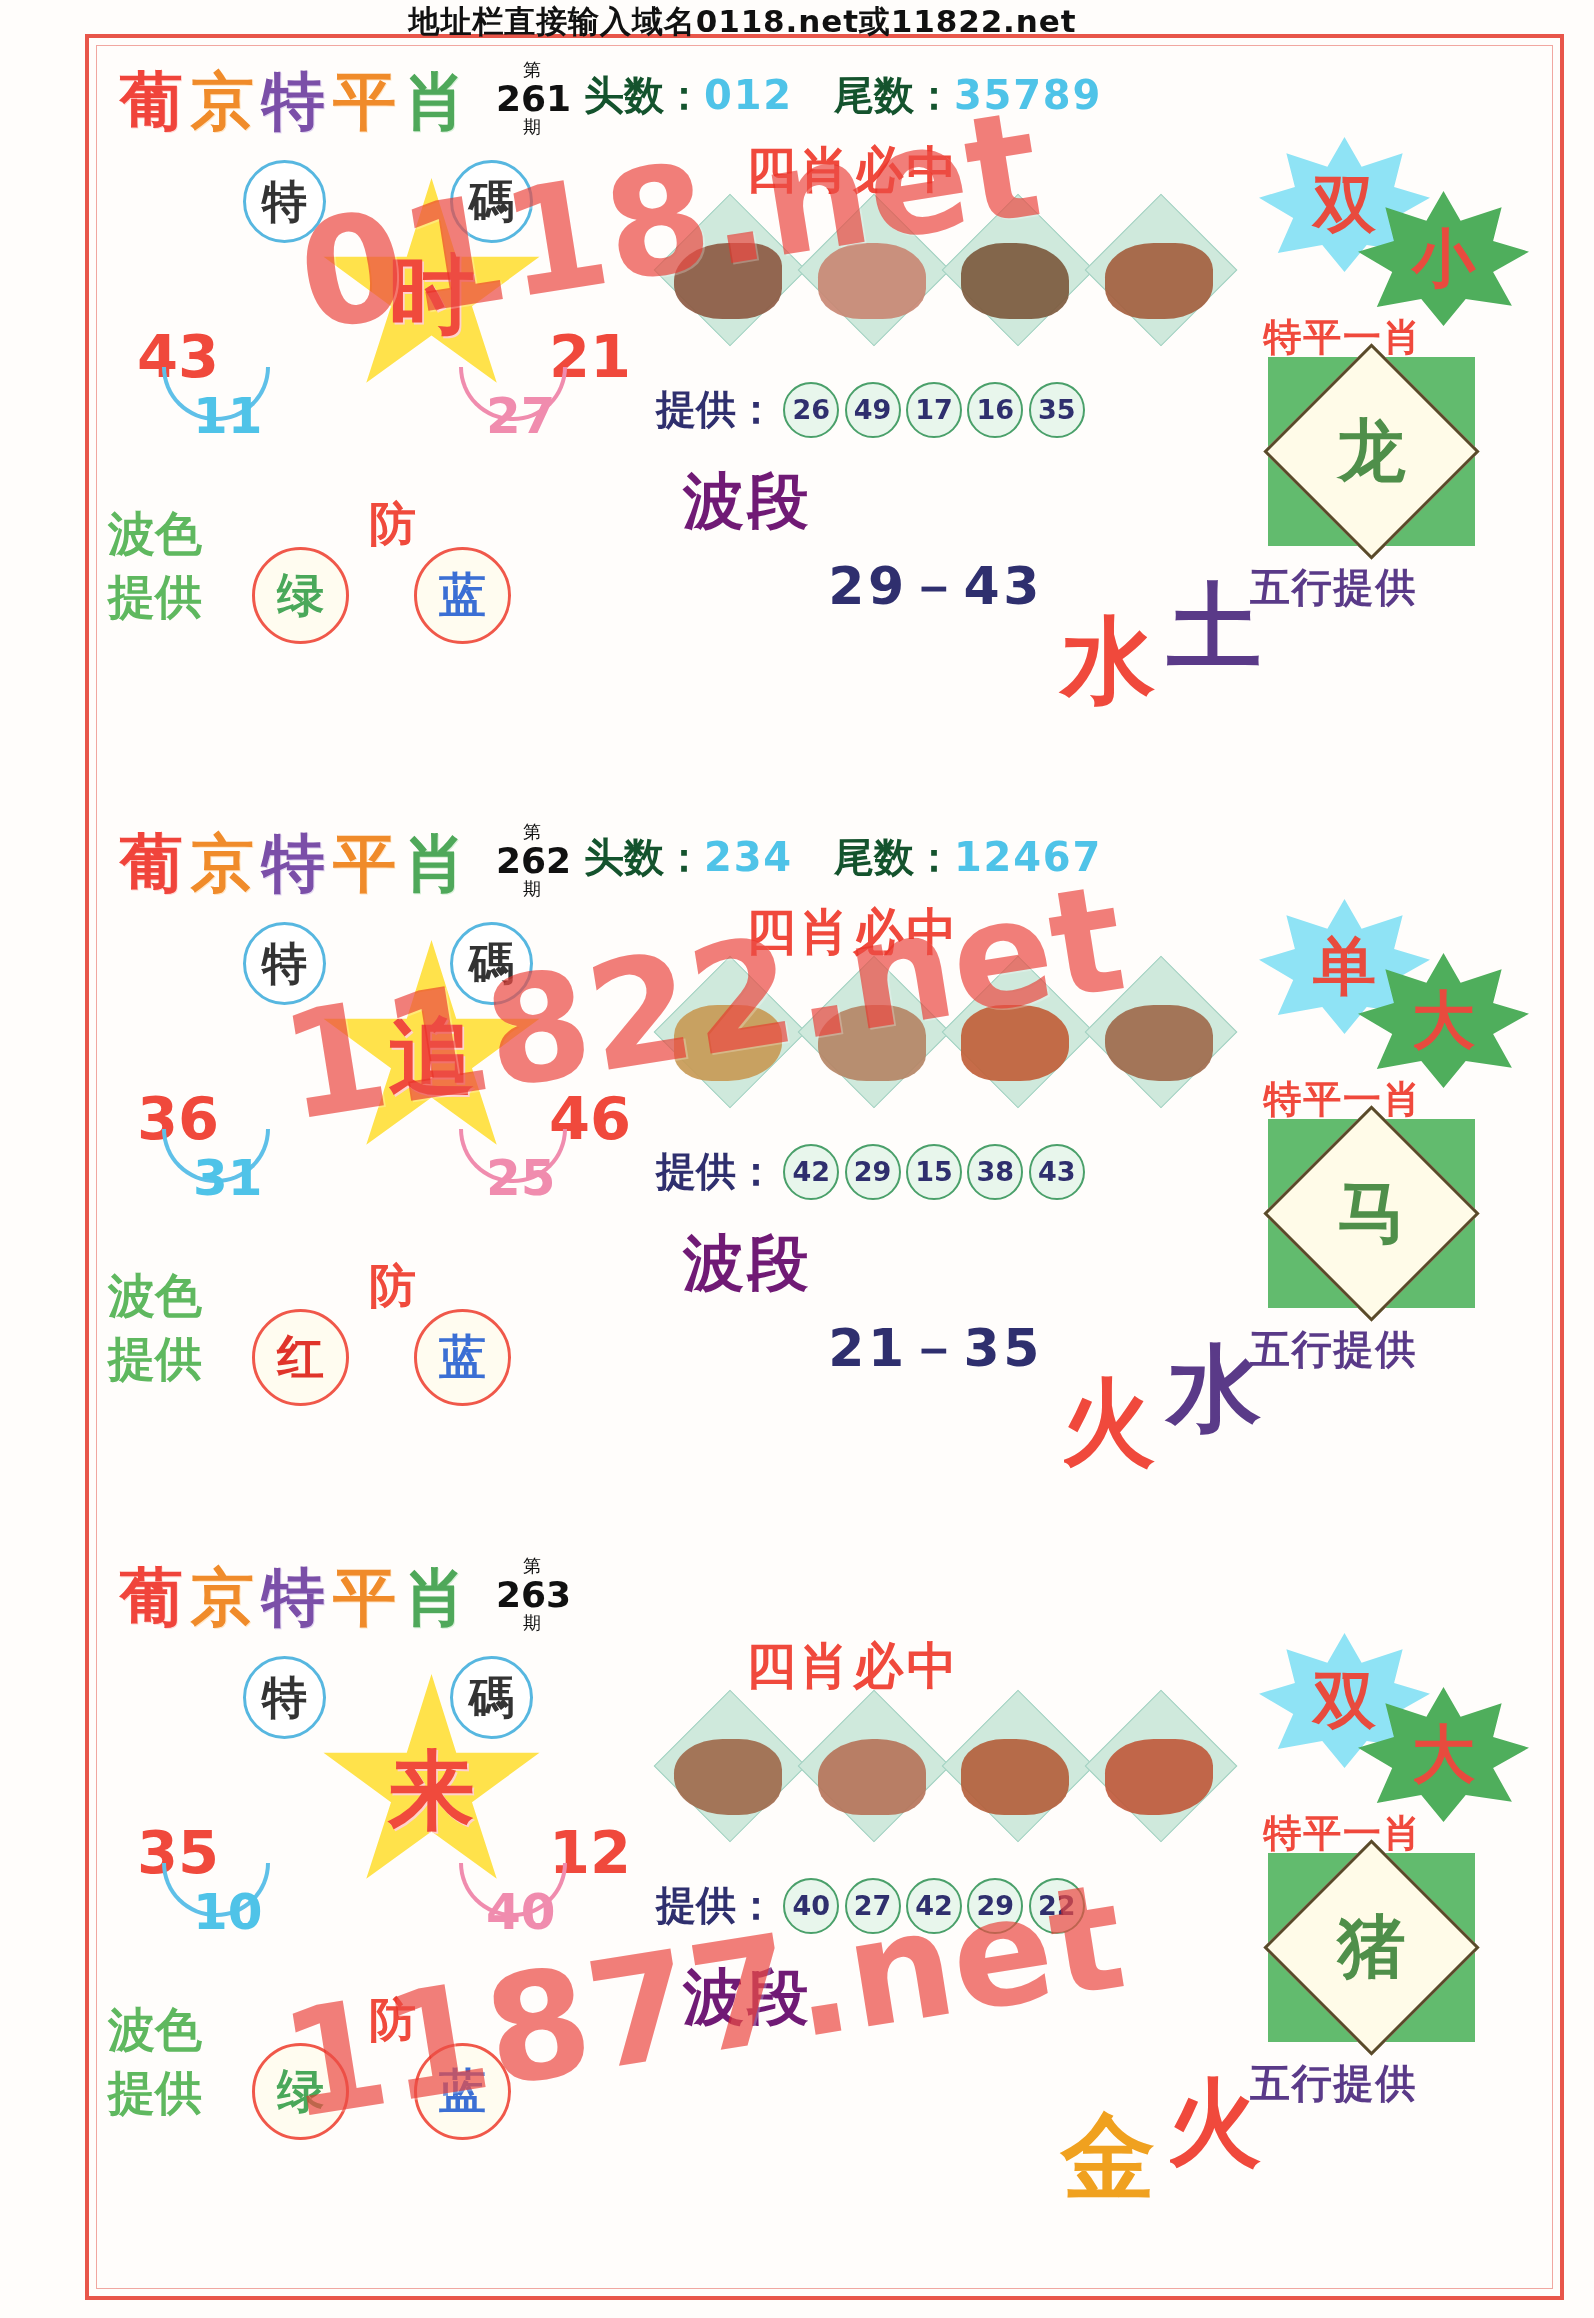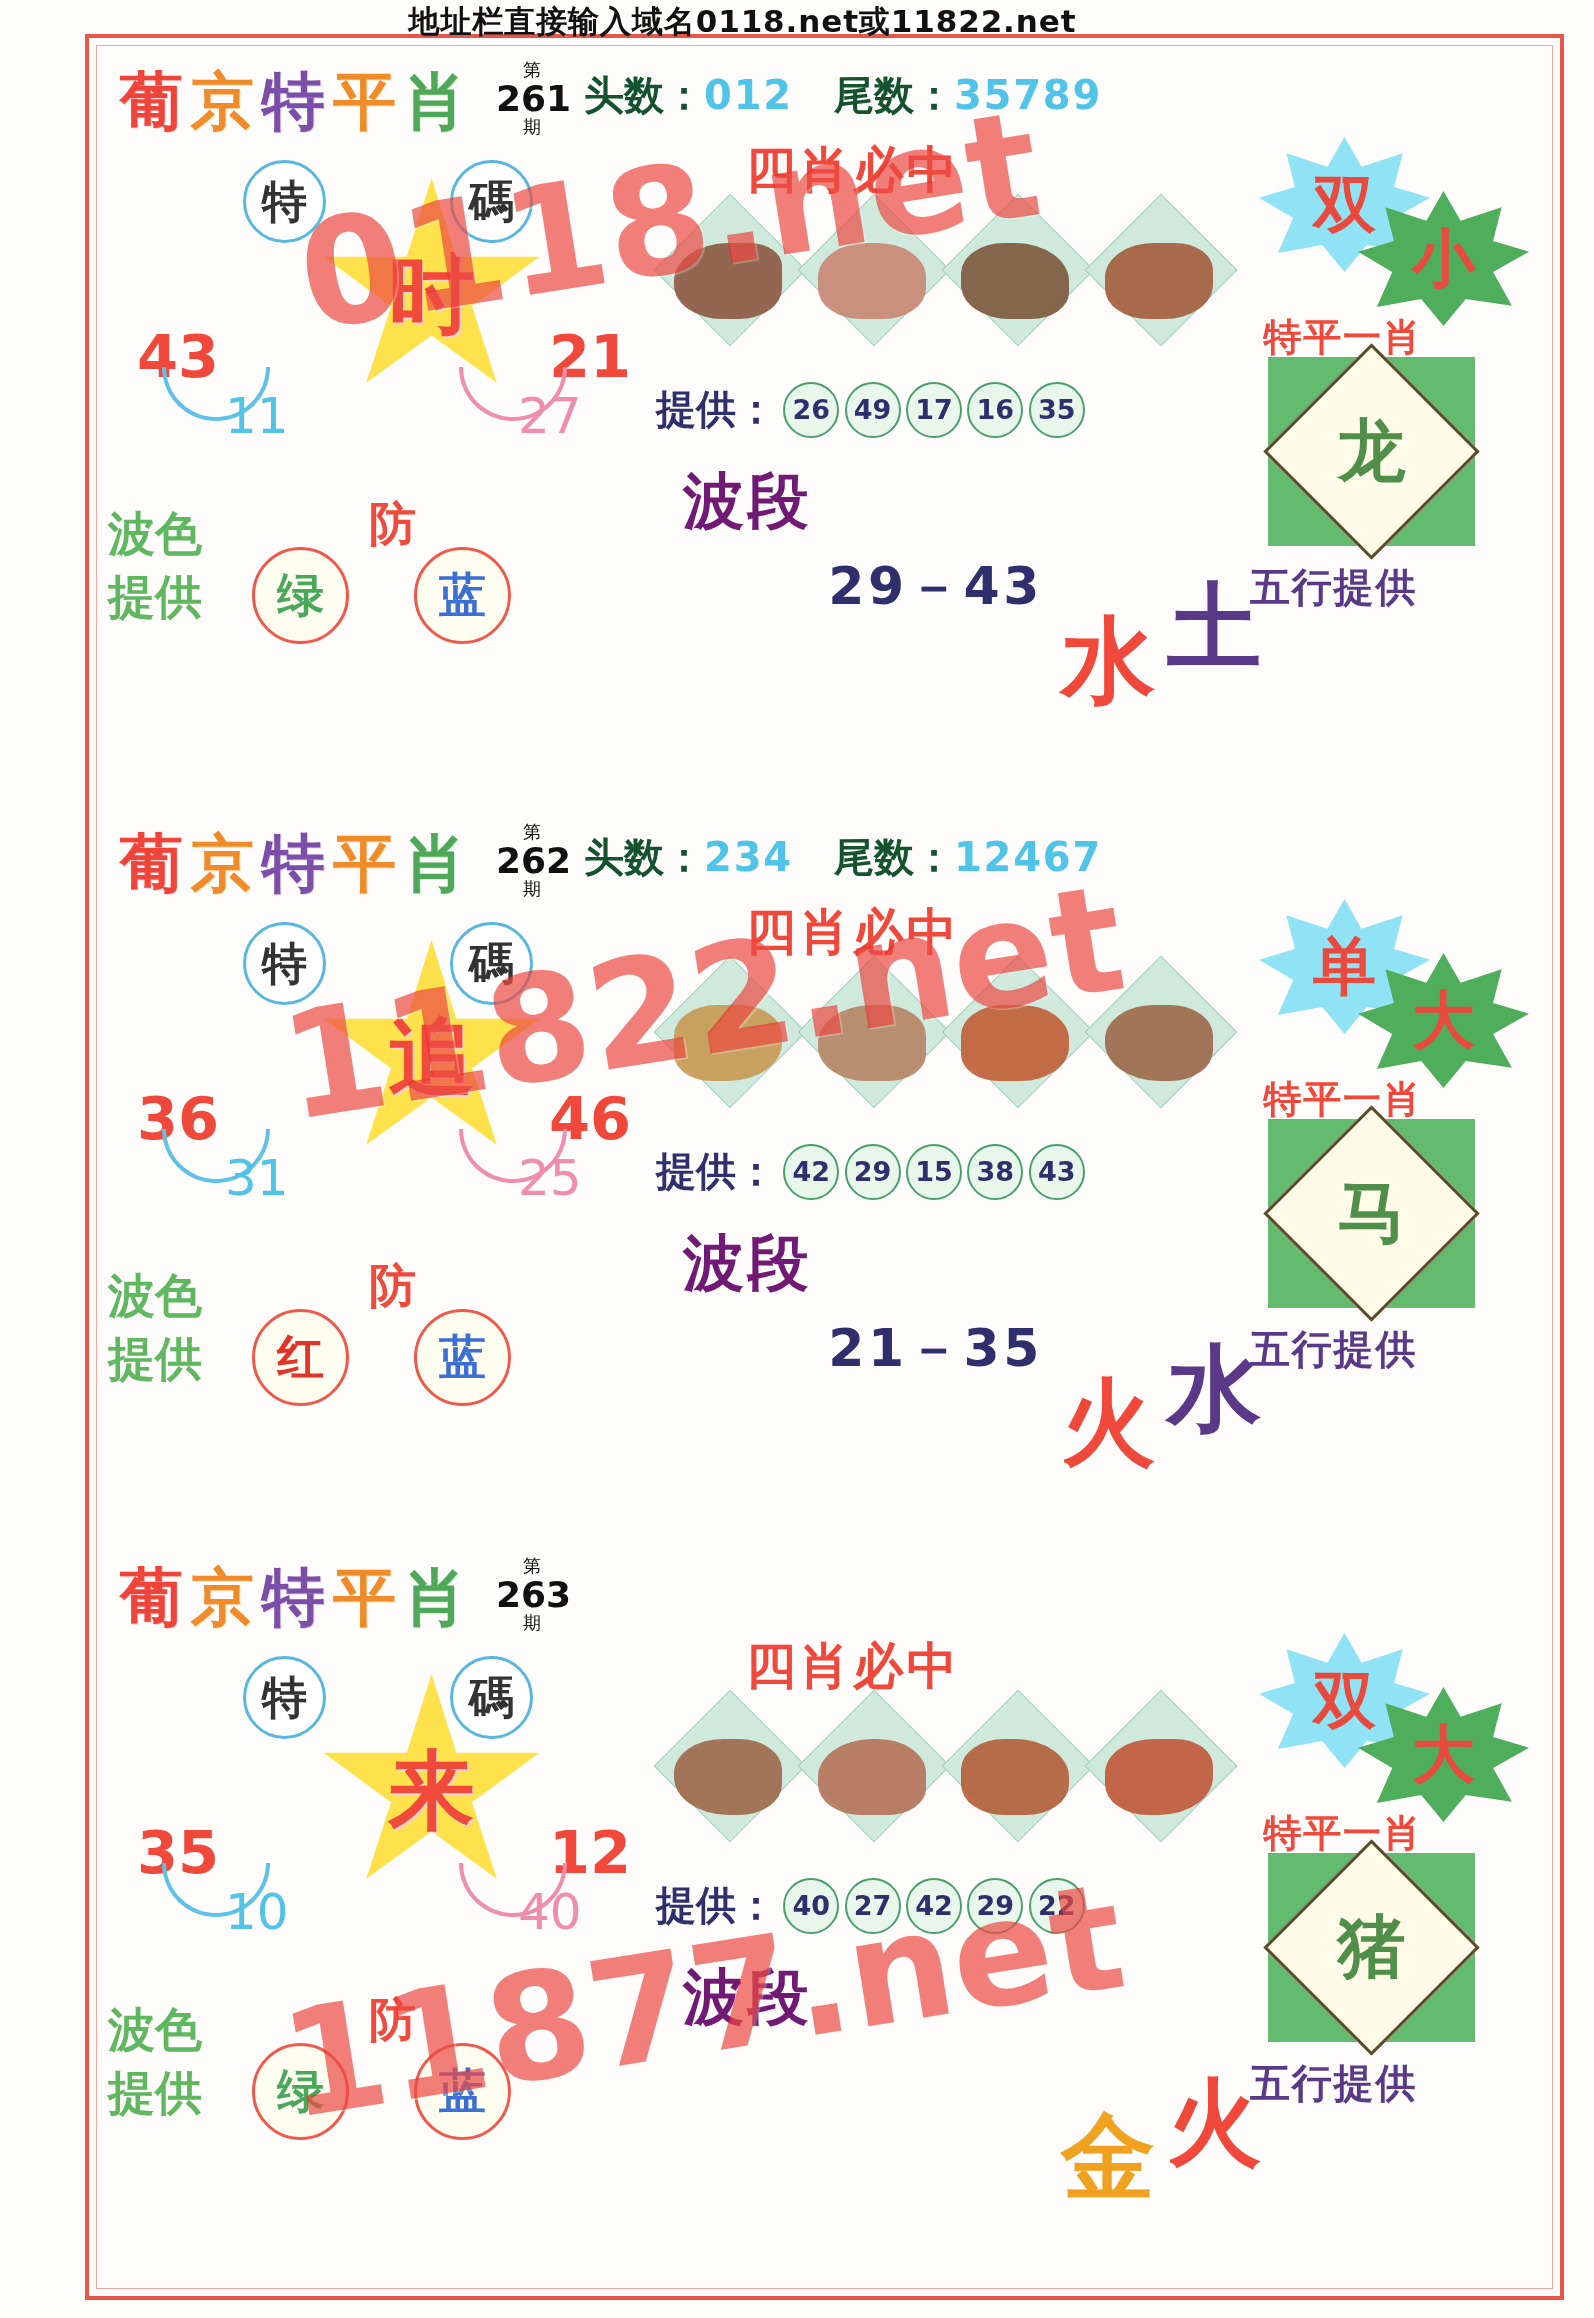--- a/index.html
+++ b/index.html
@@ -85,21 +85,21 @@
     display:flex; align-items:center; justify-content:center;
   }
   .star-txt {
     font-size:86px; font-weight:bold; color:#f04a3c;
     text-shadow:1.8px 1.8px 0 #ffd2cc;
     transform:translateY(5.4px);
   }
   .num-big { position:absolute; font-size:59px; font-weight:bold; color:#f0493c; }
   .nb-l { left:38px; top:180px; }
   .nb-r { left:450px; top:180px; }
-  .num-small { position:absolute; font-size:50px; font-weight:normal; color:#4fc3e8;margin-left:32px; }
+  .num-small { position:absolute; font-size:50px; font-weight:bold; color:#4fc3e8; }
   .ns-l { left:94px; top:245px; }
   .ns-r { left:387px; top:245px; color:#f08cae; }
   .arc { position:absolute; width:108px; height:54px; border:4.5px solid #5fc0e8; border-bottom:none; border-radius:108px 108px 0 0; }
   .arc-l { left:63px; top:225px; transform:rotate(180deg); border-color:#5fc0e8; }
   .arc-r { left:360px; top:225px; transform:rotate(180deg); border-color:#f08cae; }
 
   
   .wavecolor { position:absolute; left:27px; top:450px; width:557px; height:180px; }
   .wc-label {
     position:absolute; left:0; top:9px; width:126px;

